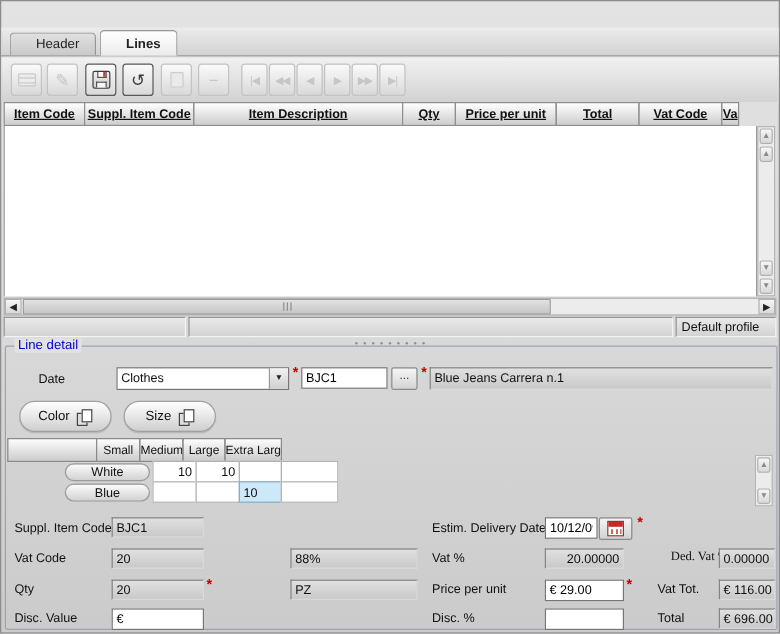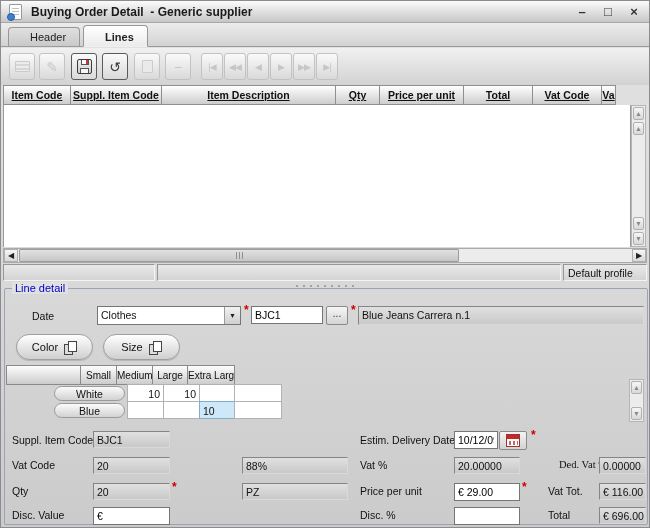--- a/index.html
+++ b/index.html
@@ -133,33 +133,20 @@
   .icon-cal::after{ content:""; position:absolute; left:2px; top:6px; width:9px; height:4px;
     background:repeating-linear-gradient(90deg,#c66 0 2px,transparent 2px 4px); }
   .cal-btn{ position:absolute; width:28px; height:19px; background:linear-gradient(180deg,#f4f4f4,#d2d2d2);
     border:1px solid #8a8a8a; border-radius:2px; display:flex; align-items:center; justify-content:center; }
 </style>
 </head>
 <body>
 
 <div id="window">
 
-  <div class="titlebar">
-    <span class="title-icon">
-        <i></i>
-        <i></i>
-        <i></i>
-      </span>
-    <span class="title-text">Buying Order Detail  - Generic supplier</span>
-    <div class="win-controls">
-      <span class="wc">–</span>
-      <span class="wc">□</span>
-      <span class="wc">×</span>
-    </div>
-  </div>
 
   <div class="tabstrip">
     <div class="tab">Header</div>
     <div class="tab active">Lines</div>
   </div>
 
   <div class="toolbar">
     <div class="tbtn" style="left:8px">
         <span class="icon-rows"></span>
       </div>
@@ -316,21 +303,21 @@
     <input class="winput" style="left: 449px; top: 142px; width: 44px;" value="10/12/09">
     <div class="cal-btn" style="left:494px; top:142px;">
       <span class="icon-cal"></span>
     </div>
     <span class="req" style="left:526px; top:139px;">*</span>
 
     <span class="lbl" style="left:7px; top:170px;">Vat Code</span>
     <div class="sunken" style="left:88px; top:168px; width:77px;">20</div>
     <div class="sunken" style="left:237px; top:168px; width:106px;">88%</div>
     <span class="lbl" style="left:355px; top:170px;">Vat %</span>
-    <div class="sunken" style="left:449px; top:168px; width:66px;">20.00000</div>
+    <div class="sunken" style="left:449px; top:168px; width:66px;text-align:right;">20.00000</div>
     <span class="lbl" style="left:554px; top:170px;font-family:Liberation Serif, serif;">Ded. Vat %</span>
     <div class="sunken" style="left:594px; top:168px; width:47px;">0.00000</div>
 
     <span class="lbl" style="left:7px; top:196px;">Qty</span>
     <div class="sunken" style="left:88px; top:194px; width:77px;">20</div>
     <span class="req" style="left:167px; top:191px;">*</span>
     <div class="sunken" style="left:237px; top:194px; width:106px;">PZ</div>
     <span class="lbl" style="left:355px; top:196px;">Price per unit</span>
     <input class="winput" style="left: 449px; top: 194px; width: 66px;" value="€ 29.00">
     <span class="req" style="left:517px; top:191px;">*</span>

